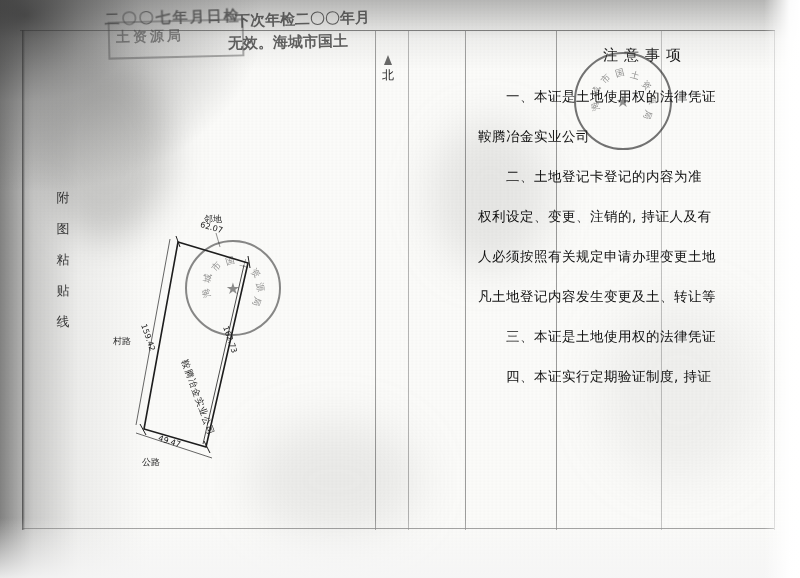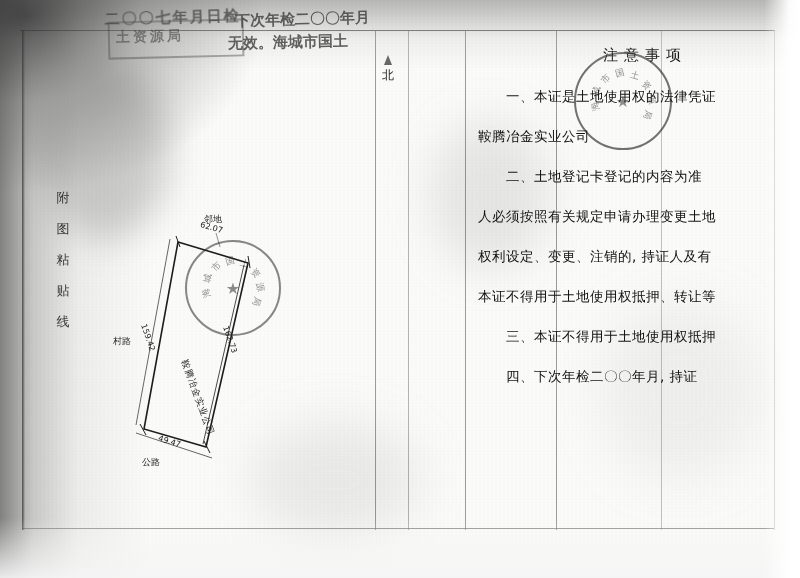--- a/index.html
+++ b/index.html
@@ -342,25 +342,25 @@
         <span style="transform: translate(32.3457px, -6.53882px) rotate(438.571deg);">源</span>
         <span style="transform: translate(31.0099px, 11.2867px) rotate(470deg);">局</span>
       </div>
   </div>
 
   <div id="notice">
     <div class="notice-title">注意事项</div>
     <p class="indent">一、本证是土地使用权的法律凭证</p>
     <p>鞍腾冶金实业公司</p>
     <p class="indent">二、土地登记卡登记的内容为准</p>
+    <p>权利设定、变更、注销的, 持证人及有</p>
     <p>人必须按照有关规定申请办理变更土地</p>
-    <p>权利设定、变更、注销的, 持证人及有</p>
-    <p>本证不得用于土地使用权抵押、转让等</p>
-    <p class="indent">三、本证不得用于土地使用权抵押</p>
-    <p class="indent">四、下次年检二〇〇年月, 持证</p>
+    <p>凡土地登记内容发生变更及土、转让等</p>
+    <p class="indent">三、本证是土地使用权的法律凭证</p>
+    <p class="indent">四、本证实行定期验证制度, 持证</p>
   </div>
 
   <div class="seal" id="seal-notice">
     <div class="seal-inner-star">★</div>
     <div class="seal-arc-text">
         <span style="transform: translate(-31.9495px, 11.6287px) rotate(250deg);">海</span>
         <span style="transform: translate(-33.3259px, -6.73697px) rotate(281.429deg);">城</span>
         <span style="transform: translate(-24.9238px, -23.1259px) rotate(312.857deg);">市</span>
         <span style="transform: translate(-9.20858px, -32.7292px) rotate(344.286deg);">国</span>
         <span style="transform: translate(9.20858px, -32.7292px) rotate(375.714deg);">土</span>

